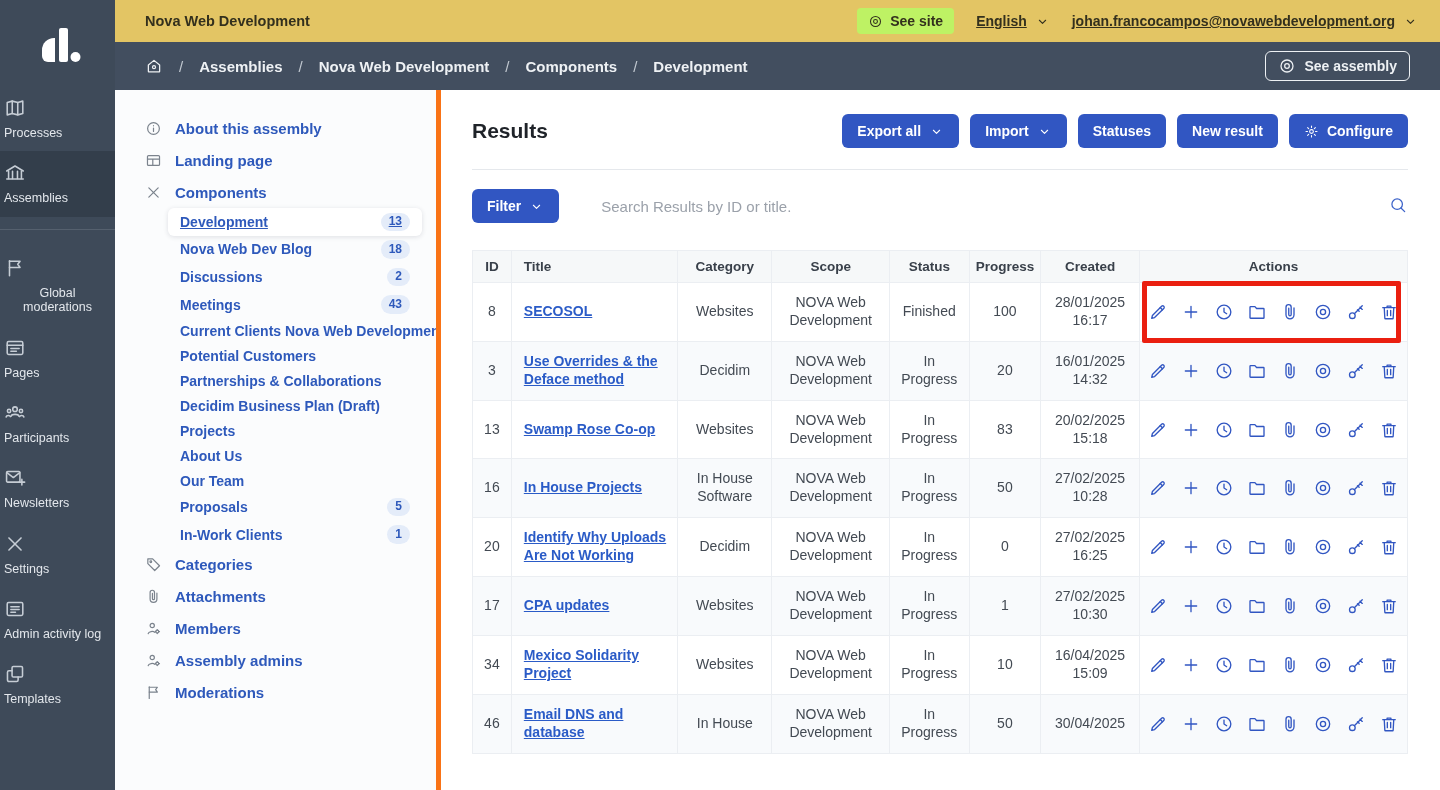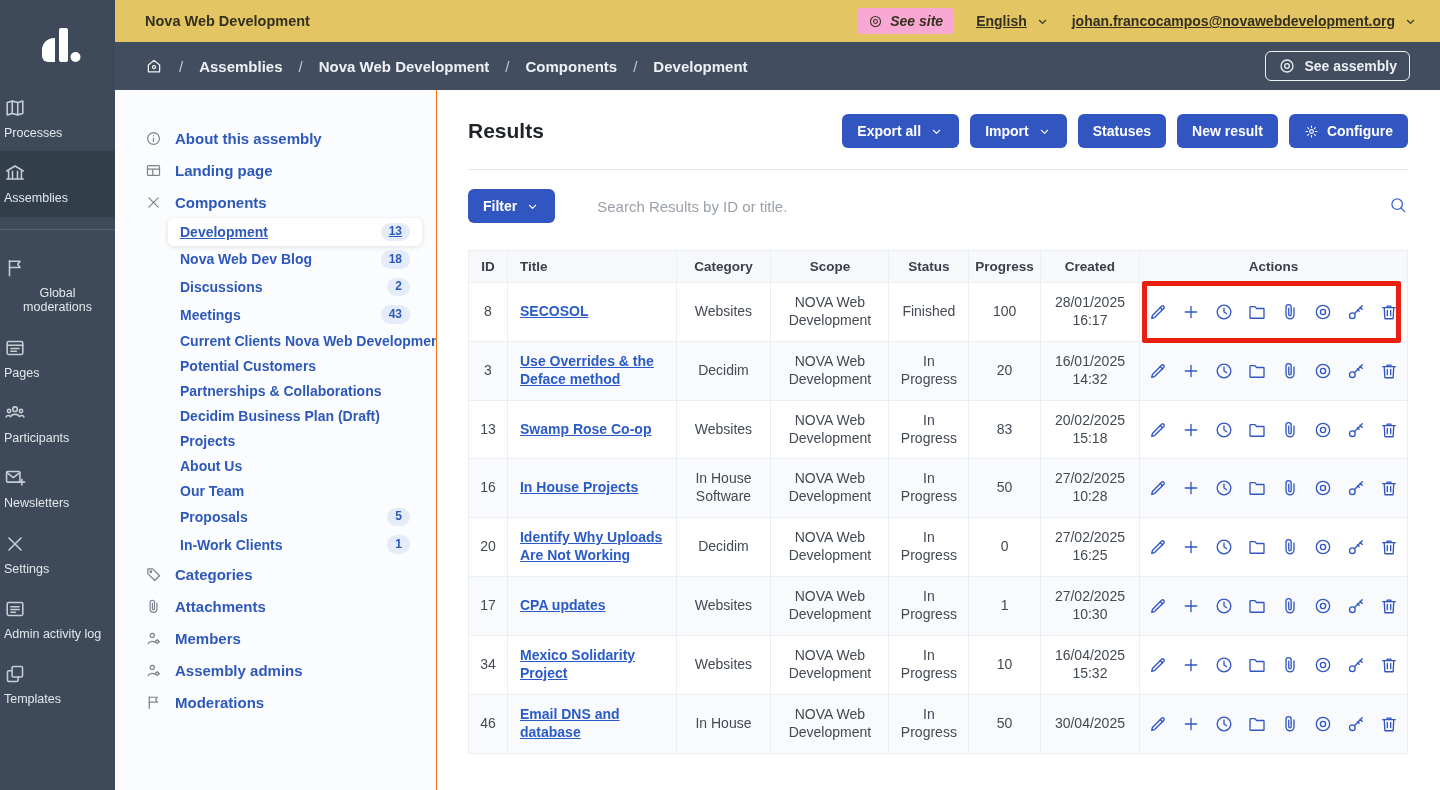--- a/index.html
+++ b/index.html
@@ -16,37 +16,37 @@
   .rail-item .ic{width:22px;height:22px;color:#c6cdd5;}
   .rail-item.active{background:#333e4b;}
   .rail-div{height:1px;background:#55606e;margin:12px 0 16px;}
 
   
   .col{flex:1;display:flex;flex-direction:column;min-width:0;}
   .topbar{height:42px;background:#e3c564;display:flex;align-items:center;flex:none;
           padding:0 22px 0 30px;font-size:14px;color:#33301d;}
   .topbar .org{font-weight:700;font-size:14.5px;}
   .topbar .right{margin-left:auto;display:flex;align-items:center;gap:22px;}
-  .pill{background:#f9a8d4;border-radius:4px;padding:5px 11px;display:flex;align-items:center;gap:7px;font-weight:600;font-style:italic;}
+  .pill{background:#bef264;border-radius:4px;padding:5px 11px;display:flex;align-items:center;gap:7px;font-weight:600;}
   .tlink{display:flex;align-items:center;gap:8px;text-decoration:underline;font-weight:600;cursor:pointer;}
   .topbar .ic{width:15px;height:15px;}
 
   .crumbbar{height:48px;background:#424e5f;display:flex;align-items:center;flex:none;
             padding:0 30px;color:#eef1f4;font-size:15px;font-weight:600;}
   .crumbbar .ic{width:18px;height:18px;}
   .crumb-sep{color:#c2c9d1;margin:0 16px;font-weight:400;}
   .crumb-item{cursor:pointer;}
   .see-assembly{margin-left:auto;border:1.5px solid #eef1f4;border-radius:6px;padding:5px 12px;
                 display:flex;align-items:center;gap:8px;font-size:14px;font-weight:700;cursor:pointer;background:none;color:#eef1f4;}
 
   .content{flex:1;display:flex;min-height:0;background:#fff;}
 
   
-  .subbar{width:321px;flex:none;background:#fbfcfd;border-right:1px solid #f97316;
-          padding-top:32px;overflow:hidden;font-size:15px;}
+  .subbar{width:321px;flex:none;background:#fbfcfd;border-right:5px solid #f97316;
+          padding-top:22px;overflow:hidden;font-size:15px;}
   .sub-item{display:flex;align-items:center;gap:13px;padding:7.5px 10px 7.5px 30px;
             color:#2e59bb;font-weight:600;cursor:pointer;white-space:nowrap;}
   .sub-item .ic{width:17px;height:17px;color:#7b838d;}
   .comp-row{display:flex;align-items:center;justify-content:space-between;gap:8px;
             margin:0 14px 0 53px;padding:4.5px 12px;color:#2e59bb;font-weight:600;
             font-size:14px;cursor:pointer;white-space:nowrap;border-radius:6px;}
   .comp-row.active{background:#fff;box-shadow:0 1px 5px rgba(40,50,70,.14);}
   .comp-row.active .lbl{font-weight:700;text-decoration:underline;}
   .comp-row.active .cnt{text-decoration:underline;}
   .cnt{background:#e4ecf9;color:#2e59bb;border-radius:10px;font-size:12px;font-weight:700;
@@ -723,21 +723,21 @@
     </div>
                 </td>
   </tr>
               <tr>
     <td>34</td>
     <td class="t"><a class="title-link">Mexico Solidarity Project</a></td>
     <td>Websites</td>
     <td>NOVA Web Development</td>
     <td>In Progress</td>
     <td>10</td>
-    <td>16/04/2025 15:32</td>
+    <td>16/04/2025 15:09</td>
     <td>
                   <div class="awrap">
 
       <div class="actions">
                       <svg class="ic">
                         <use href="#i-pencil"></use>
                       </svg>
                       <svg class="ic">
                         <use href="#i-plus"></use>
                       </svg>

